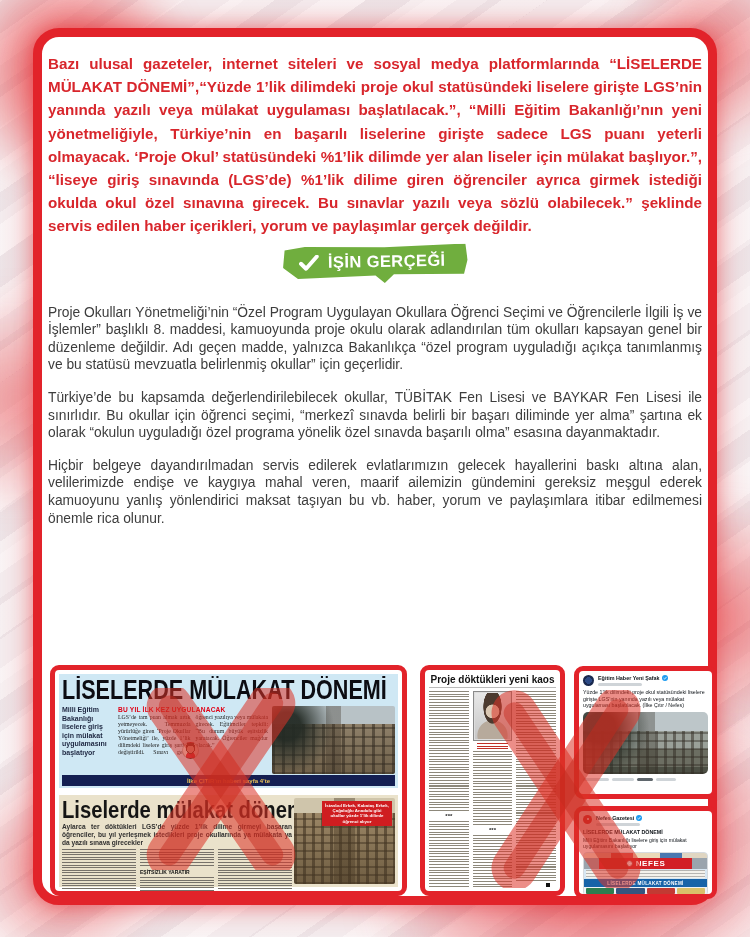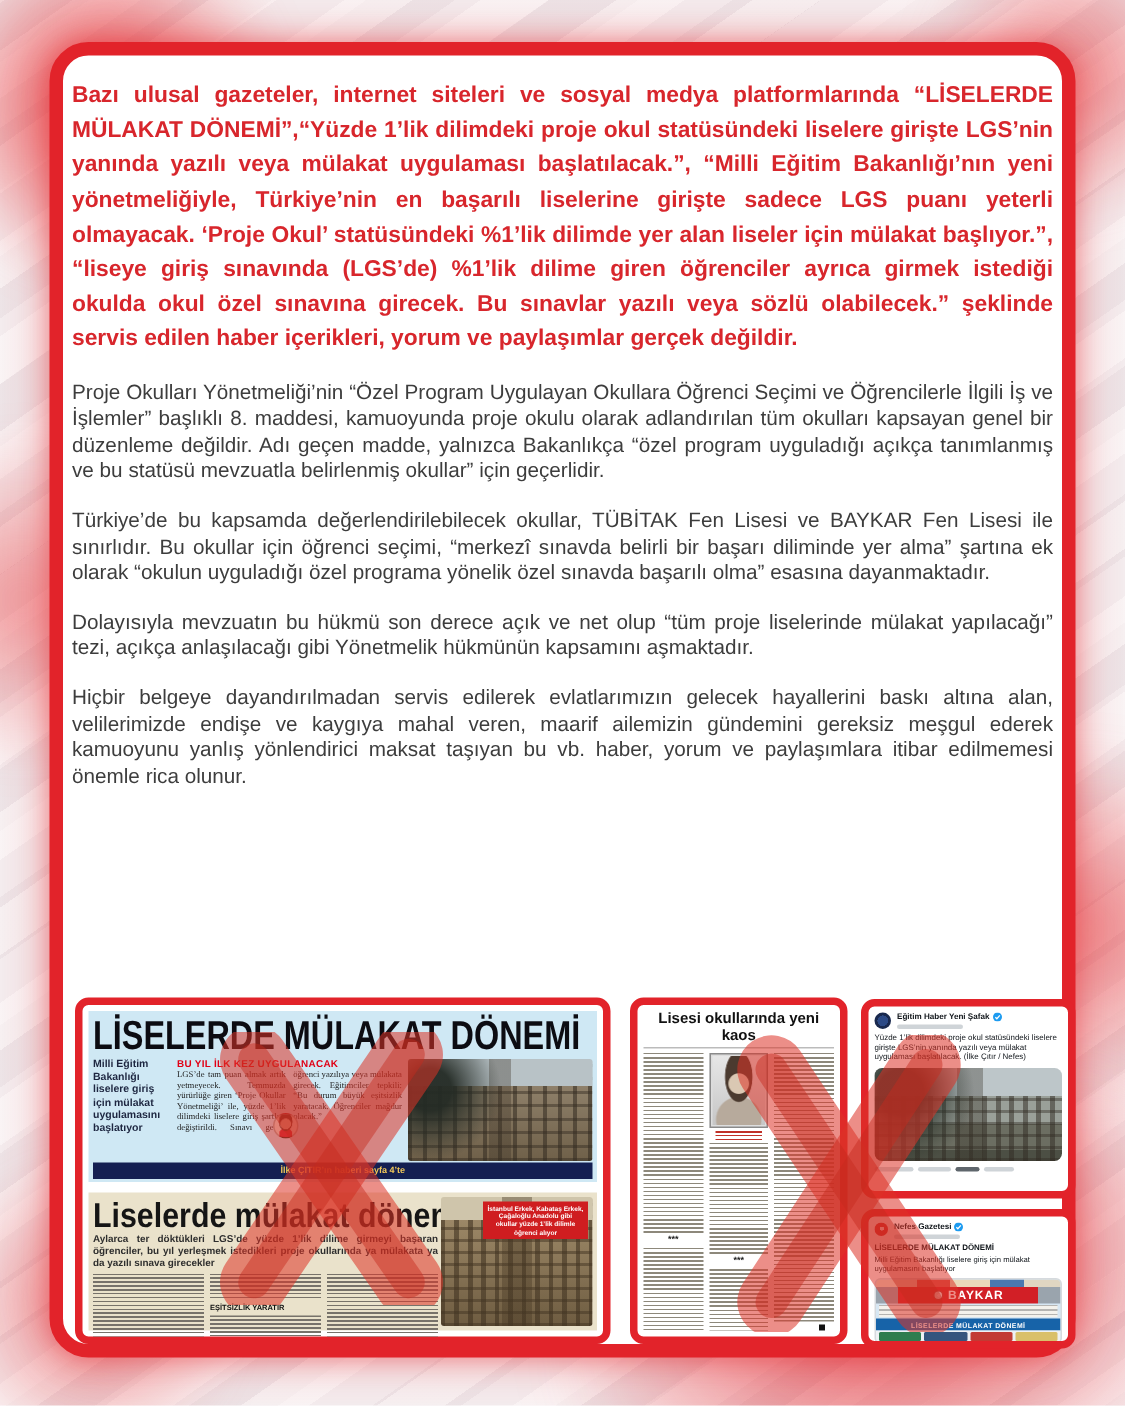--- a/index.html
+++ b/index.html
@@ -161,24 +161,31 @@
 <div class="glow g-tr"></div>
 <div class="glow g-l"></div>
 <div class="glow g-r"></div>
 <div class="glow g-bl"></div>
 <div class="glow g-br"></div>
 
 <div class="card">
 
   <p class="intro">Bazı ulusal gazeteler, internet siteleri ve sosyal medya platformlarında “LİSELERDE MÜLAKAT DÖNEMİ”,“Yüzde 1’lik dilimdeki proje okul statüsündeki liselere girişte LGS’nin yanında yazılı veya mülakat uygulaması başlatılacak.”, “Milli Eğitim Bakanlığı’nın yeni yönetmeliğiyle, Türkiye’nin en başarılı liselerine girişte sadece LGS puanı yeterli olmayacak. ‘Proje Okul’ statüsündeki %1’lik dilimde yer alan liseler için mülakat başlıyor.”, “liseye giriş sınavında (LGS’de) %1’lik dilime giren öğrenciler ayrıca girmek istediği okulda okul özel sınavına girecek. Bu sınavlar yazılı veya sözlü olabilecek.” şeklinde servis edilen haber içerikleri, yorum ve paylaşımlar gerçek değildir.</p>
 
+  <div class="badge-row">
+    <span class="badge">
+      <svg width="20" height="16" viewBox="0 0 20 16">
+        <path d="M2 8.5 L7 13.5 L18 1.5" fill="none" stroke="#ffffff" stroke-width="4" stroke-linecap="round" stroke-linejoin="round"></path>
+      </svg>
+      <span>İŞİN GERÇEĞİ</span>
+    </span>
+  </div>
 
   <p class="para">Proje Okulları Yönetmeliği’nin “Özel Program Uygulayan Okullara Öğrenci Seçimi ve Öğrencilerle İlgili İş ve İşlemler” başlıklı 8. maddesi, kamuoyunda proje okulu olarak adlandırılan tüm okulları kapsayan genel bir düzenleme değildir. Adı geçen madde, yalnızca Bakanlıkça “özel program uyguladığı açıkça tanımlanmış ve bu statüsü mevzuatla belirlenmiş okullar” için geçerlidir.</p>
   <p class="para">Türkiye’de bu kapsamda değerlendirilebilecek okullar, TÜBİTAK Fen Lisesi ve BAYKAR Fen Lisesi ile sınırlıdır. Bu okullar için öğrenci seçimi, “merkezî sınavda belirli bir başarı diliminde yer alma” şartına ek olarak “okulun uyguladığı özel programa yönelik özel sınavda başarılı olma” esasına dayanmaktadır.</p>
-  <p class="para">Dolayısıyla mevzuatın bu hükmü son derece açık ve net olup “tüm proje liselerinde mülakat yapılacağı” tezi, açıkça anlaşılacağı gibi Yönetmelik hükmünün kapsamını aşmaktadır.</p>
   <p class="para">Hiçbir belgeye dayandırılmadan servis edilerek evlatlarımızın gelecek hayallerini baskı altına alan, velilerimizde endişe ve kaygıya mahal veren, maarif ailemizin gündemini gereksiz meşgul ederek kamuoyunu yanlış yönlendirici maksat taşıyan bu vb. haber, yorum ve paylaşımlara itibar edilmemesi önemle rica olunur.</p>
 
   <div class="panel p-left">
 
     <div class="clip1">
       <div class="head">
         <span class="cond">LİSELERDE MÜLAKAT DÖNEMİ</span>
       </div>
       <div class="row">
         <div class="kicker">Milli Eğitim Bakanlığı liselere giriş için mülakat uygulamasını başlatıyor</div>
@@ -210,21 +217,21 @@
             <div class="microlines micro-dark"></div>
           </div>
       </div>
       <div class="photo photo-b2"></div>
       <div class="pcap">İstanbul Erkek, Kabataş Erkek, Çağaloğlu Anadolu gibi okullar yüzde 1’lik dilimle öğrenci alıyor</div>
     </div>
   </div>
 
   <div class="panel p-mid">
     <div class="colart">
-      <div class="head">Lisesi okullarında yeni kaos</div>
+      <div class="head">Proje döktükleri yeni kaos</div>
       <div class="cols">
         <div class="col">
           <div class="microlines" style="flex:0 0 120px"></div>
           <div class="sep">***</div>
           <div class="microlines"></div>
         </div>
         <div class="col">
           <div class="portrait-frame">
               <div class="portrait"></div>
             </div>
@@ -281,21 +288,21 @@
           </span>
           <span class="tw-handle"></span>
         </span>
       </div>
       <div class="tw2-line1">LİSELERDE MÜLAKAT DÖNEMİ</div>
       <div class="tw2-line2">Milli Eğitim Bakanlığı liselere giriş için mülakat uygulamasını başlatıyor</div>
       <div class="nefes">
         <div class="nefes-strip"></div>
         <div class="nefes-mast">
           <span class="flagdot"></span>
-          <span>BAYKAR</span>
+          <span>NEFES</span>
         </div>
         <div class="nefes-mid"></div>
         <div class="nefes-head">LİSELERDE MÜLAKAT DÖNEMİ</div>
         <div class="nefes-foot">
           <i class="nf-g"></i>
             <i class="nf-b"></i>
             <i class="nf-r"></i>
             <i class="nf-y"></i>
         </div>
       </div>

